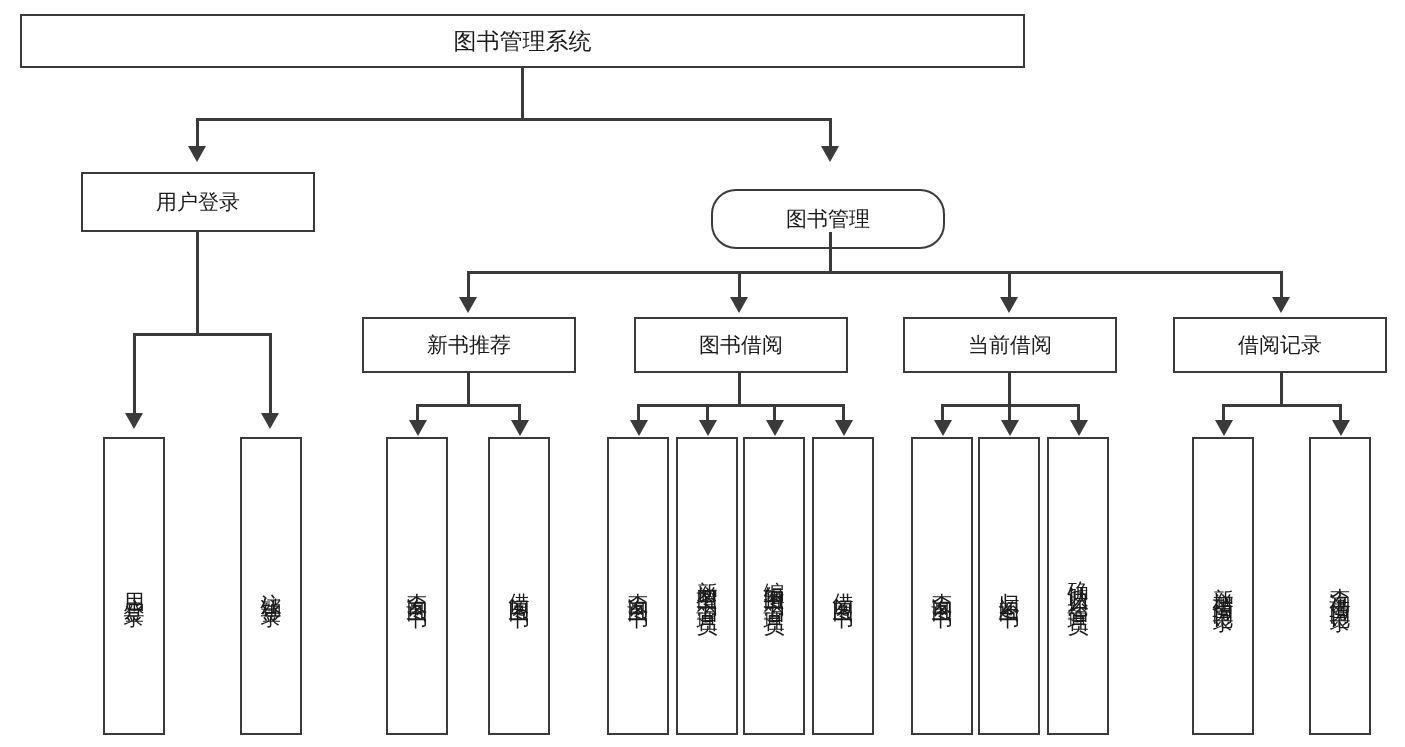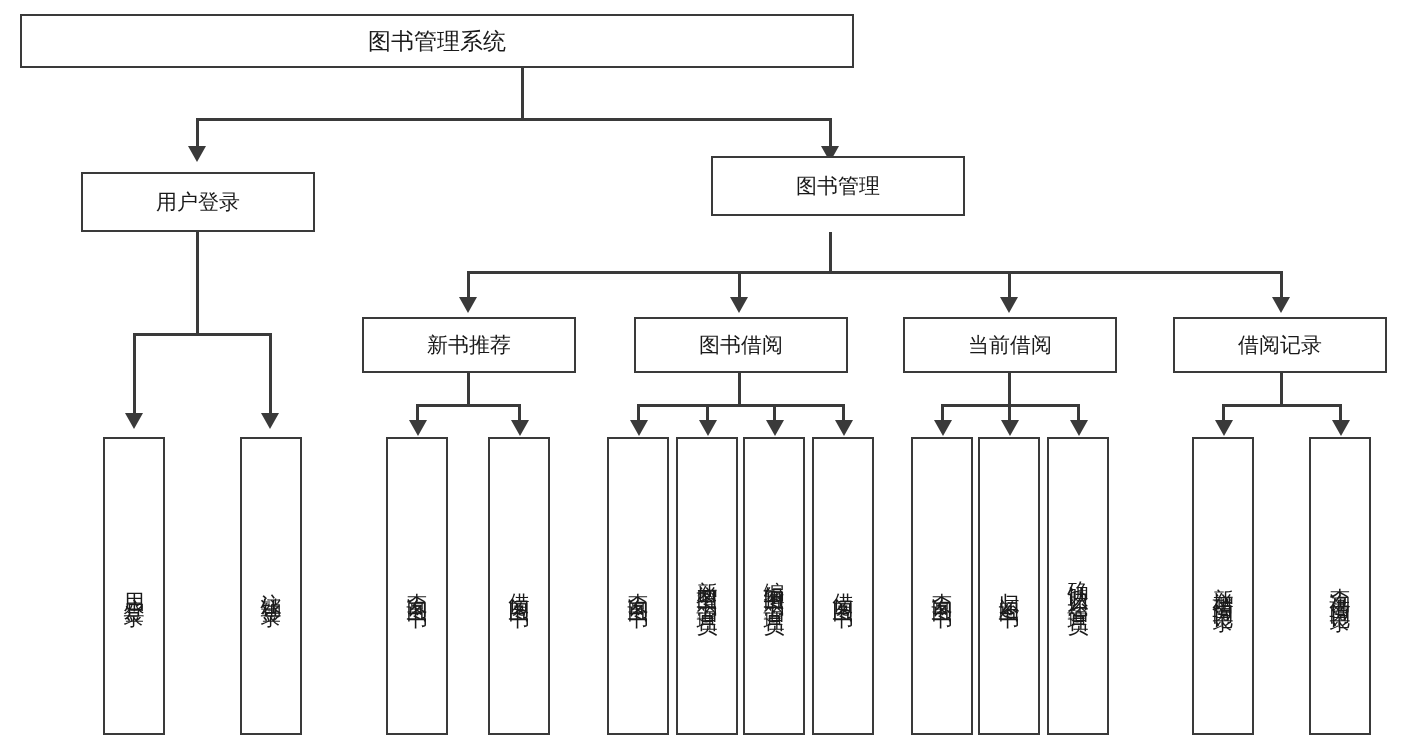--- a/index.html
+++ b/index.html
@@ -75,37 +75,37 @@
     letter-spacing:1px;
     white-space:nowrap;
     font-family:"DejaVu Sans","Liberation Sans",sans-serif;
   }
 </style>
 </head>
 <body>
 
 <div id="canvas">
 
-  <div class="node root" style="left:20px;top:14px;width:834px;height:54px;">
+  <div class="node root" style="left:20px;top:14px;width:1005px;height:54px;">
     <span>图书管理系统</span>
   </div>
 
   <div class="conn vline" style="left:521px;top:68px;width:3px;height:52px;"></div>
 
   <div class="conn hline" style="left:196px;top:118px;width:636px;height:3px;"></div>
 
   <div class="conn vline" style="left:196px;top:118px;width:3px;height:36px;"></div>
   <div class="arrow" style="left:188px;top:146px;"></div>
   <div class="conn vline" style="left:829px;top:118px;width:3px;height:36px;"></div>
   <div class="arrow" style="left:821px;top:146px;"></div>
 
   <div class="node lvl2" style="left:81px;top:172px;width:234px;height:60px;">
     <span>用户登录</span>
   </div>
-  <div class="node lvl2" style="left:711px;top:156px;width:254px;height:60px;">
+  <div class="node lvl2" style="left:711px;top:189px;width:234px;height:60px;border-radius:25px;">
     <span>图书管理</span>
   </div>
 
   <div class="conn vline" style="left:196px;top:232px;width:3px;height:104px;"></div>
   <div class="conn hline" style="left:133px;top:333px;width:139px;height:3px;"></div>
   <div class="conn vline" style="left:133px;top:333px;width:3px;height:88px;"></div>
   <div class="arrow" style="left:125px;top:413px;"></div>
   <div class="conn vline" style="left:269px;top:333px;width:3px;height:88px;"></div>
   <div class="arrow" style="left:261px;top:413px;"></div>
 

